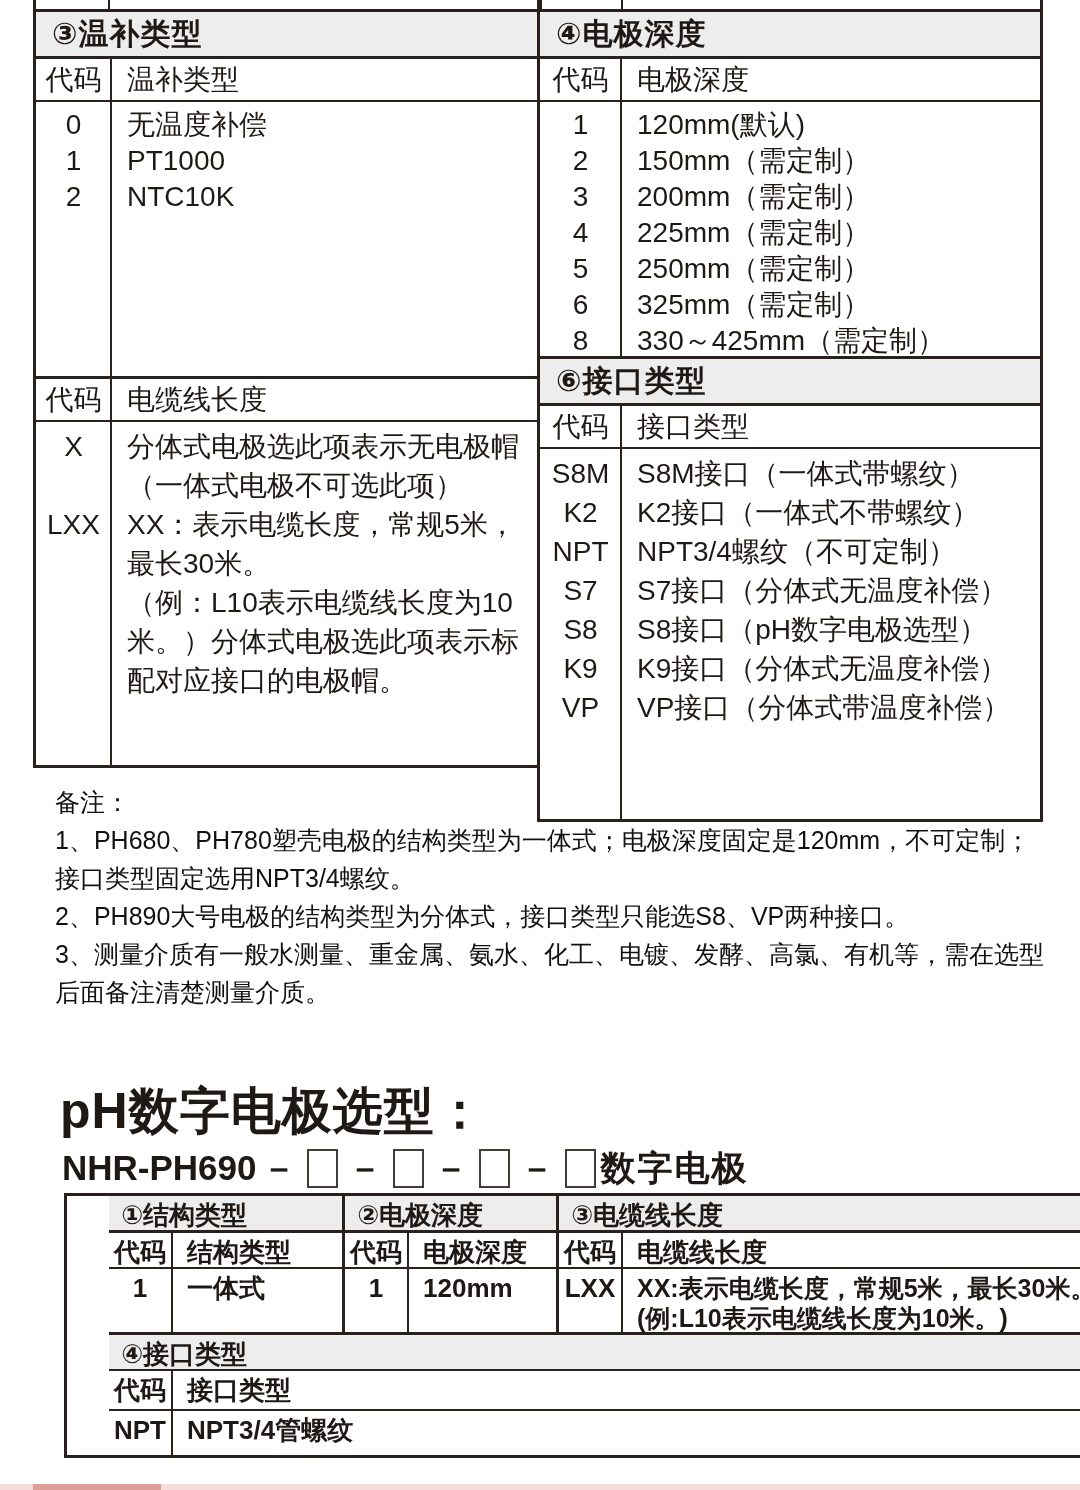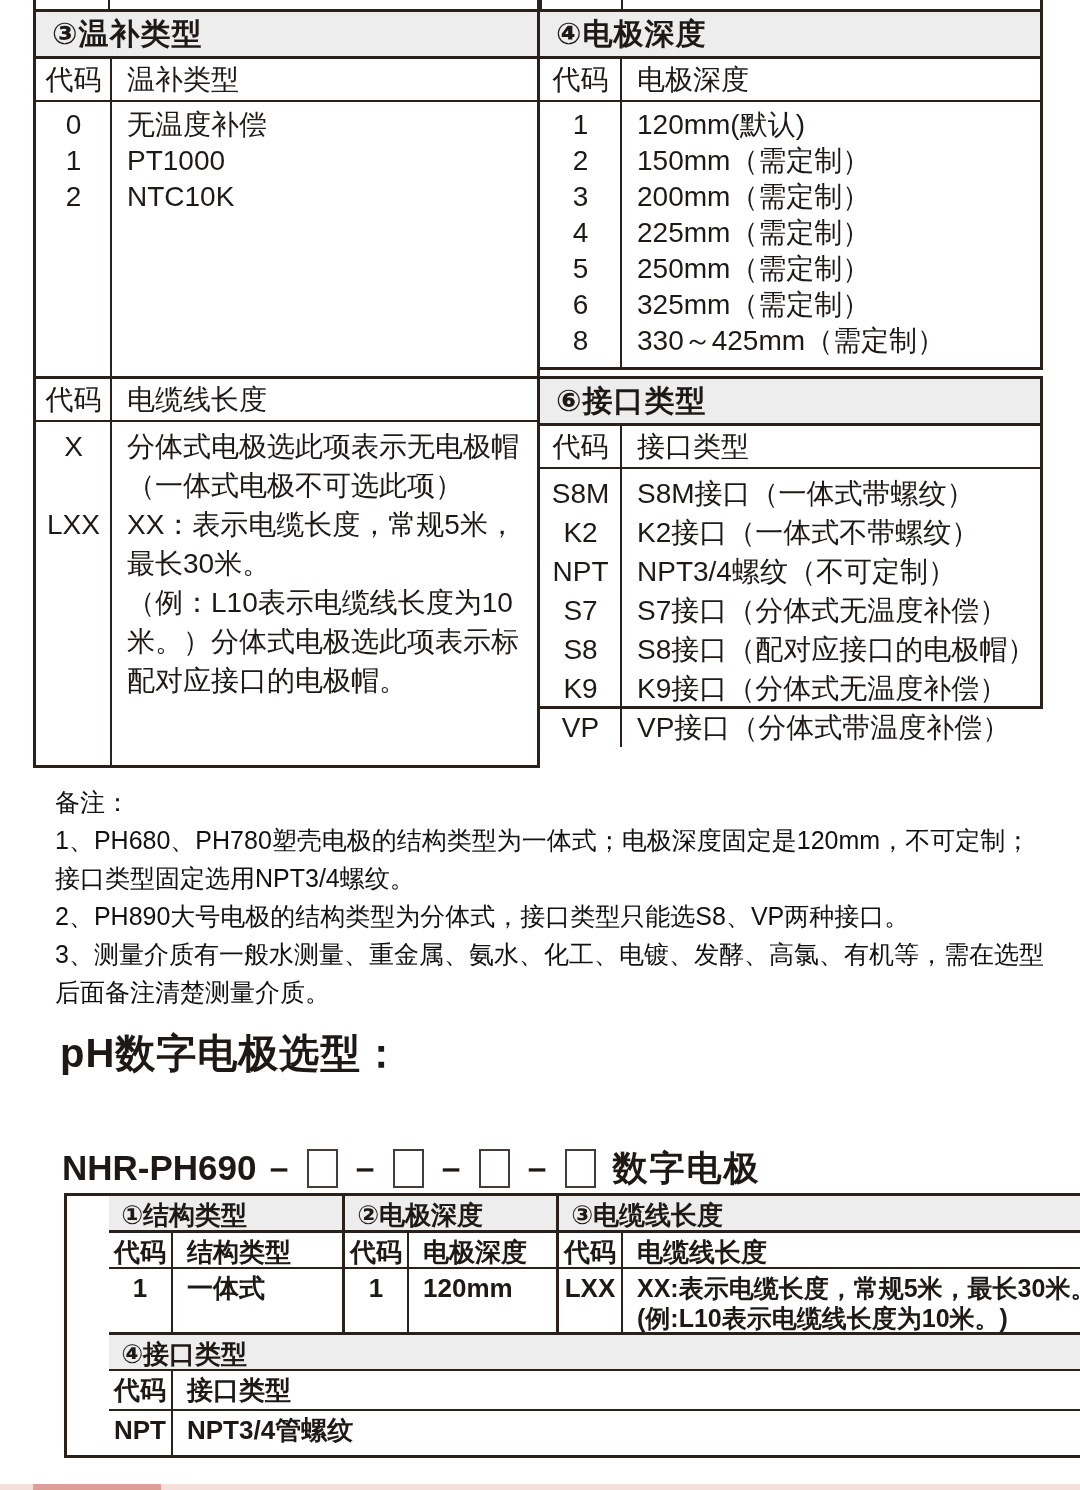--- a/index.html
+++ b/index.html
@@ -31,28 +31,28 @@
   .tc{text-align:center;align-self:start;}
   .td{padding-left:16px;white-space:pre-line;}
   .lh36 .tc,.lh36 .td{font-size:28px;line-height:36px;}
   .lh39 .tc,.lh39 .td{font-size:28px;line-height:39px;}
 
   
   .notes{position:absolute;left:55px;top:783px;width:990px;}
   .note-line{font-size:25px;line-height:38px;color:#111;}
 
   
-  .sel-heading{position:absolute;left:60px;top:1026px;font-size:40px;font-weight:bold;letter-spacing:1px;}
+  .sel-heading{position:absolute;left:60px;top:1078px;font-size:50px;font-weight:bold;letter-spacing:1px;}
   .model-line{position:absolute;left:62px;top:1144px;display:flex;align-items:flex-start;justify-content:flex-end;}
   .model-prefix,.model-suffix,.dash{font-size:35px;font-weight:bold;line-height:48px;}
   .dash{margin:0 5px;}
   .boxgroup{display:flex;flex-direction:column;align-items:center;margin:0 5px;}
   .mbox{width:31px;height:39px;border:2px solid #453c37;background:#fff;margin-top:5px;}
   .mnum{font-size:26px;margin-top:9px;color:#2a2a2a;}
-  .model-suffix{margin-left:12px;letter-spacing:2px;}
+  .model-suffix{margin-left:0;letter-spacing:2px;}
 
   
   .btable{position:absolute;left:64px;top:1193px;width:1072px;height:265px;border:3px solid var(--line);display:grid;
           grid-template-columns:64px 172px 64px 150px 64px 1fr;
           grid-template-rows:37px 36px 66px 36px 40px 1fr;background:#fff;padding-left:42px;}
   .bc{font-size:26px;}
   .bh{background:var(--header_bg);font-weight:bold;border-bottom:3px solid var(--line);padding:3px 0 0 12px;line-height:32px;}
   .br3{border-right:3px solid var(--line);}
   .br2{border-right:2px solid var(--line);}
   .bb2{border-bottom:2px solid var(--line);}
@@ -161,21 +161,21 @@
             <div class="td">XX：表示电缆长度，常规5米，
 最长30米。
 （例：L10表示电缆线长度为10
 米。）分体式电极选此项表示标
 配对应接口的电极帽。</div>
           </div>
       </div>
     </div>
   </div>
 
-  <div class="tbl" style="left:537px;top:376px;width:506px;height:333px;--codew:81px">
+  <div class="tbl" style="left:537px;top:356px;width:506px;height:466px;--codew:81px">
     <div class="tbl-title">⑥接口类型</div>
     <div class="tbl-rest">
       <div class="vline" style="left:80px"></div>
       <div class="colhead">
         <div class="ch-code">代码</div>
         <div class="ch-desc">接口类型</div>
       </div>
       <div class="tbody lh39">
         <div class="trow">
             <div class="tc">S8M</div>
@@ -188,21 +188,21 @@
         <div class="trow">
             <div class="tc">NPT</div>
             <div class="td">NPT3/4螺纹（不可定制）</div>
           </div>
         <div class="trow">
             <div class="tc">S7</div>
             <div class="td">S7接口（分体式无温度补偿）</div>
           </div>
         <div class="trow">
             <div class="tc">S8</div>
-            <div class="td">S8接口（配对应接口的电极帽）</div>
+            <div class="td">S8接口（pH数字电极选型）</div>
           </div>
         <div class="trow">
             <div class="tc">K9</div>
             <div class="td">K9接口（分体式无温度补偿）</div>
           </div>
         <div class="trow">
             <div class="tc">VP</div>
             <div class="td">VP接口（分体式带温度补偿）</div>
           </div>
       </div>

